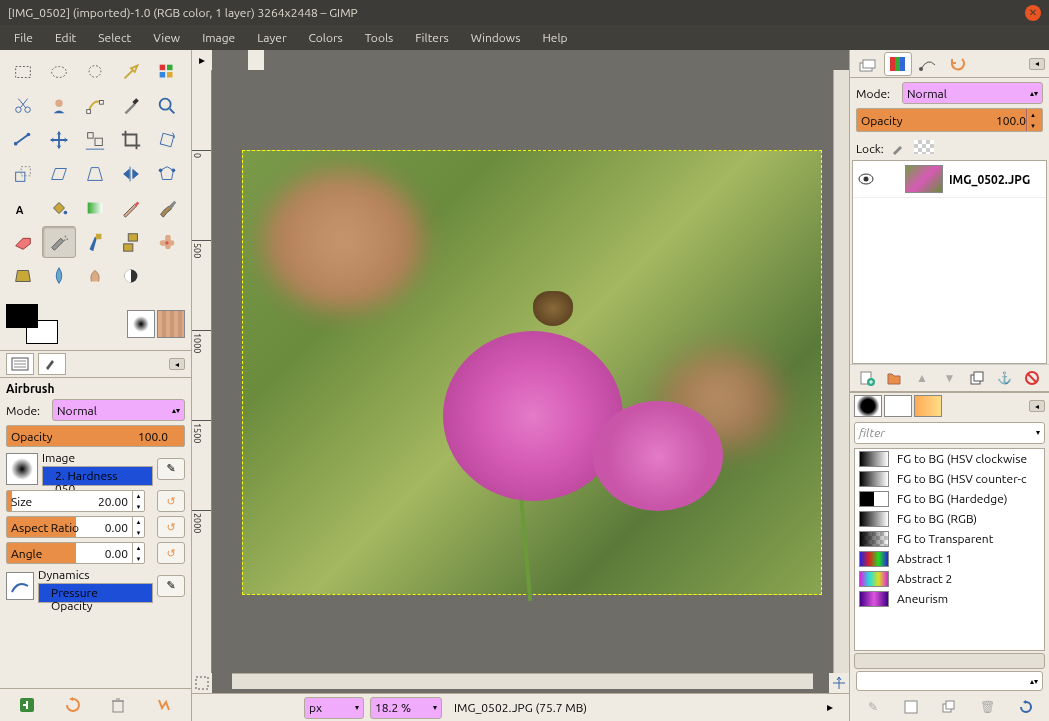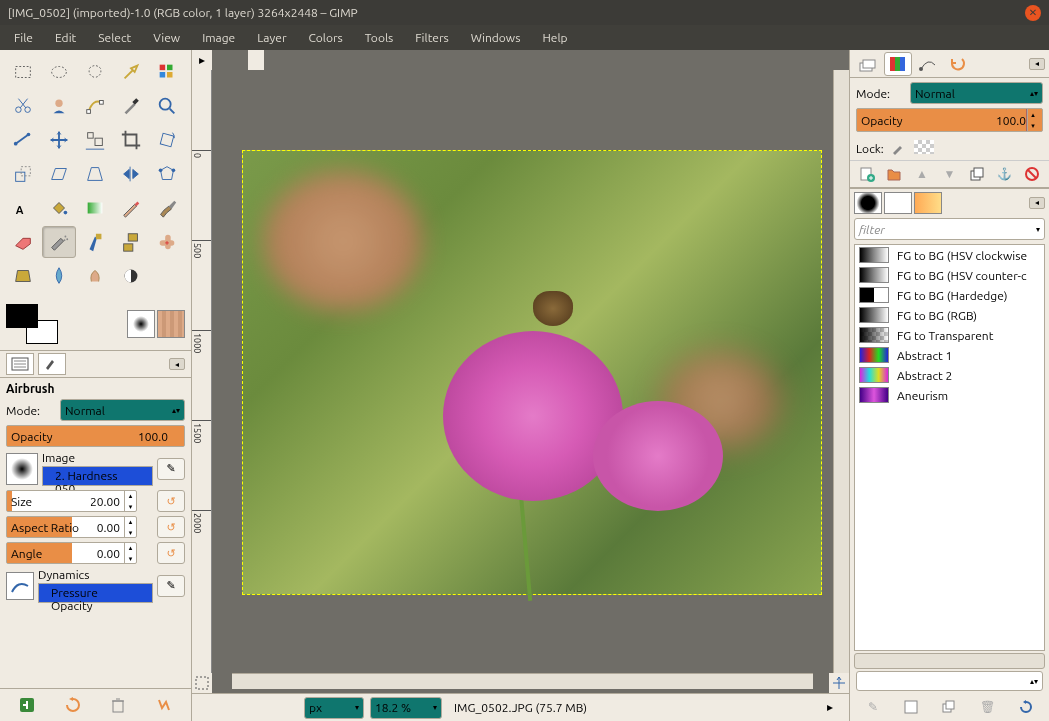--- a/index.html
+++ b/index.html
@@ -19,22 +19,22 @@
 .fgbg { position:relative; width:52px; height:40px; }
 .fgbg .bg { position:absolute; right:0; bottom:0; width:32px; height:24px; background:#fff; border:1px solid #000;}
 .fgbg .fg { position:absolute; left:0; top:0; width:32px; height:24px; background:#000; border:1px solid #000;}
 .brush-preview { display:flex; gap:2px;}
 .bp-box { width:28px; height:28px; border:1px solid #888; background:#fff; display:flex; align-items:center; justify-content:center;}
 .opts-bar { display:flex; align-items:center; padding:2px 6px; gap:4px; border-top:1px solid #b0a99a; border-bottom:1px solid #b0a99a;}
 .opts-icon { width:28px; height:22px; border:1px solid #b0a99a; background:#fff; display:flex; align-items:center; justify-content:center; cursor:pointer;}
 .arrow-btn { width:16px; height:12px; background:#ddd8cd; border:1px solid #b0a99a; border-radius:2px; margin-left:auto; cursor:pointer; display:flex; align-items:center; justify-content:center; font-size:8px;}
 .tool-opts { padding:4px 6px; flex:1; overflow:hidden;}
 .tool-opts h4 { font-weight:bold; margin-bottom:4px;}
-.row { display:flex; align-items:center; margin-bottom:4px; gap:20px;}
-.combo { flex:1; background:#0f766e; border:1px solid #b0a99a; border-radius:3px; padding:2px 4px; height:22px; display:flex; align-items:center; justify-content:space-between; cursor:pointer;}
+.row { display:flex; align-items:center; margin-bottom:4px; gap:12px;}
+.combo { flex:1; background:#f0abfc; border:1px solid #b0a99a; border-radius:3px; padding:2px 4px; height:22px; display:flex; align-items:center; justify-content:space-between; cursor:pointer;}
 .slider { flex:1; height:22px; border:1px solid #b0a99a; background:#fff; display:flex; align-items:center; position:relative; border-radius:2px;}
 .slider .fill { position:absolute; left:0; top:0; bottom:0; background:#e98e46;}
 .slider .lbl { position:relative; z-index:1; padding:0 4px; flex:1;}
 .slider .val { position:relative; z-index:1; padding:0 4px;}
 .spin { width:12px; display:flex; flex-direction:column;}
 .spin div { height:11px; font-size:7px; display:flex; align-items:center; justify-content:center; border-left:1px solid #b0a99a; cursor:pointer;}
 .tiny-btn { width:28px; height:22px; border:1px solid #b0a99a; background:#f6f4ee; border-radius:3px; display:flex; align-items:center; justify-content:center; cursor:pointer; font-size:11px;}
 .brush-row { display:flex; align-items:center; gap:4px; margin-bottom:4px;}
 .brush-thumb { width:32px; height:32px; border:1px solid #888; background:#fff; display:flex; align-items:center; justify-content:center;}
 .brush-info { flex:1; display:flex; flex-direction:column; gap:2px;}
@@ -566,20 +566,33 @@
     </div>
     <div class="lock-row">
       <span>Lock:</span>
       <span>
           <svg width="18" height="16" viewBox="0 0 18 16">
             <path d="M3 13 L10 6 L12 8 L5 15 Z" fill="#888"></path>
           </svg>
         </span>
       <span><span class="chk" style="display:inline-block"></span></span>
     </div>
+    <div class="layers-list">
+      <div class="layer-row">
+        <div class="eye">
+            <svg width="16" height="12" viewBox="0 0 16 12">
+              <ellipse cx="8" cy="6" rx="7" ry="5" fill="none" stroke="#333"></ellipse>
+              <circle cx="8" cy="6" r="2.5" fill="#333"></circle>
+            </svg>
+          </div>
+        <div style="width:18px"></div>
+        <div class="layer-thumb"></div>
+        <span style="font-weight:bold">IMG_0502.JPG</span>
+      </div>
+    </div>
     <div class="layer-btns">
       <div class="lb">
           <svg width="16" height="16" viewBox="0 0 16 16">
             <rect x="2" y="2" width="10" height="12" fill="#fff" stroke="#888"></rect>
             <circle cx="12" cy="12" r="4" fill="#3a8"></circle>
             <path d="M10 12 L14 12 M12 10 L12 14" stroke="#fff"></path>
           </svg>
         </div>
       <div class="lb">
           <svg width="16" height="16" viewBox="0 0 16 16">

